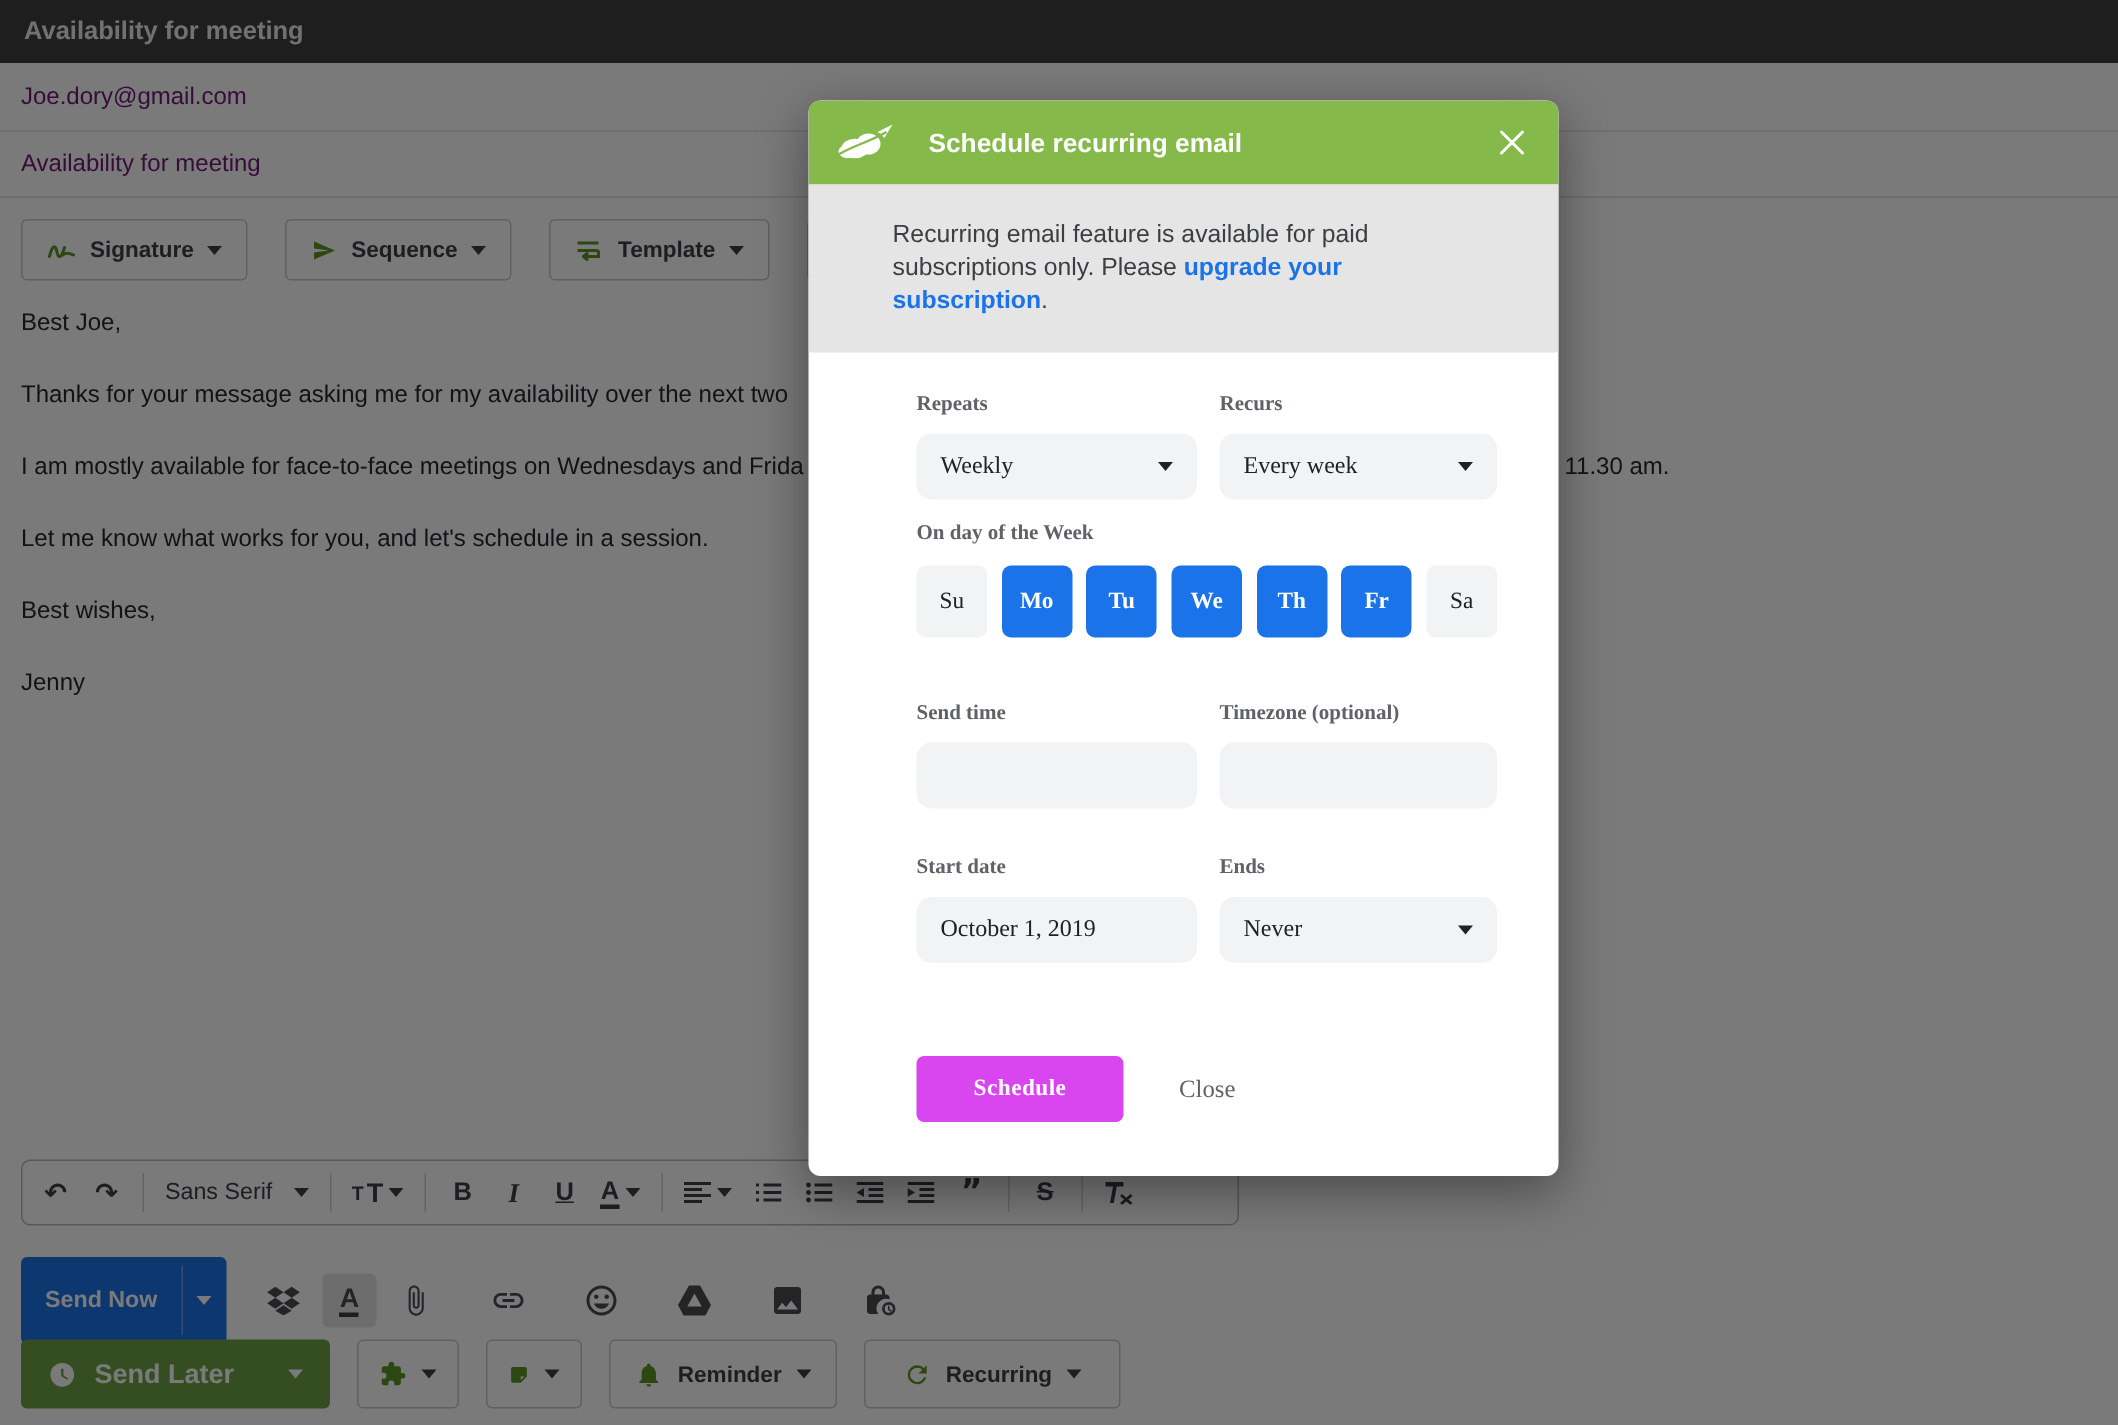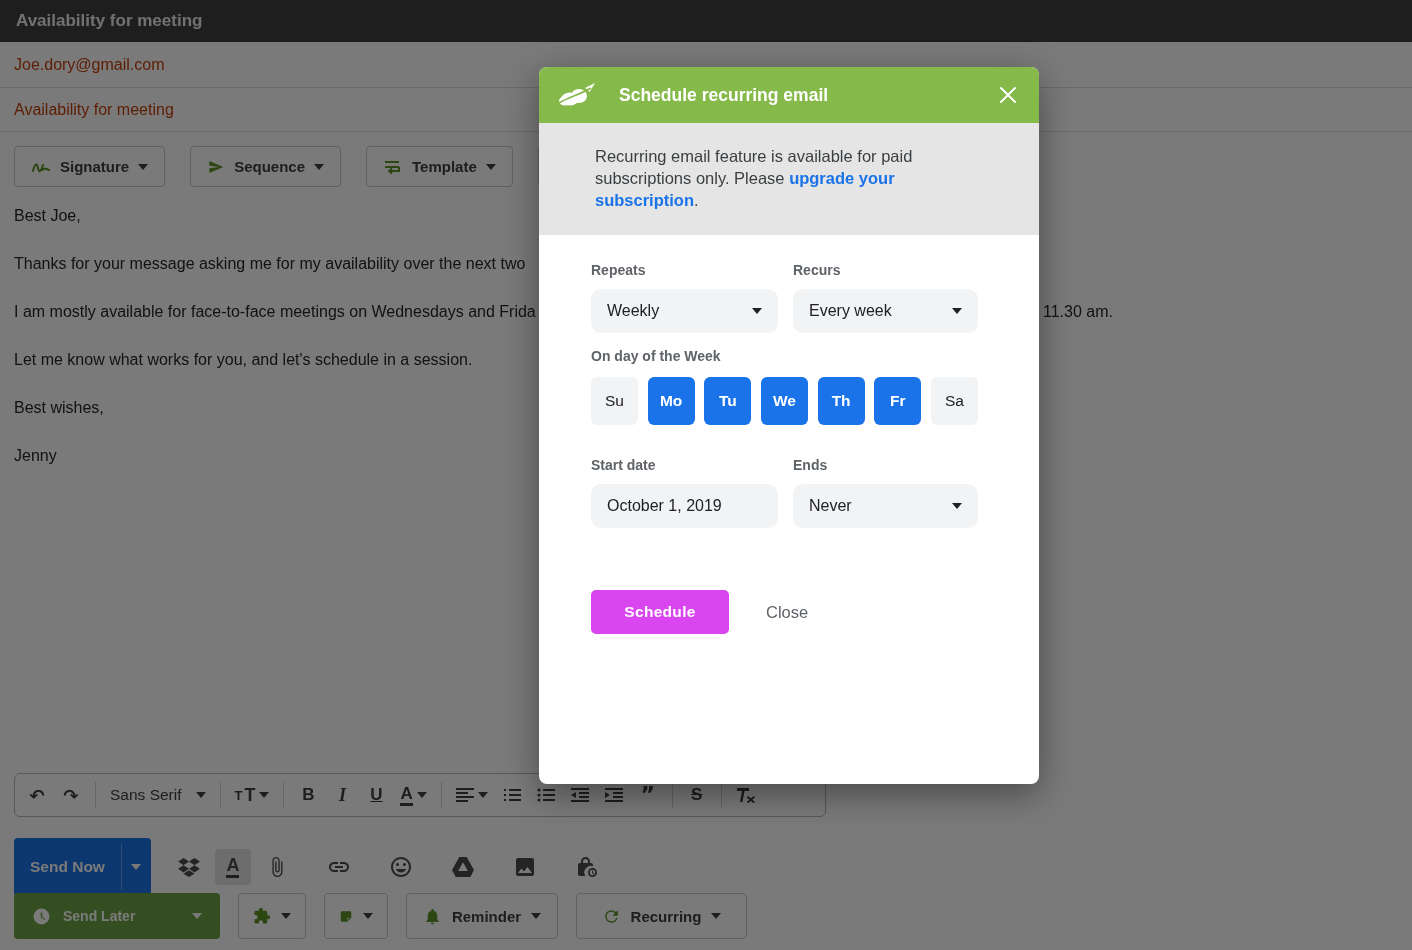--- a/index.html
+++ b/index.html
@@ -4,21 +4,21 @@
 <style>
   * { margin:0; padding:0; box-sizing:border-box; }
   html,body { background:#2a2a2a; }
   .page { position:relative; width:1412px; height:950px; overflow:hidden; background:#ffffff;
           font-family:"Liberation Sans", sans-serif; color:#202124; }
 
   
   .titlebar { position:absolute; left:0; top:0; width:1412px; height:42px; background:#3f3f3f; }
   .titlebar .t { line-height:42px; padding-left:16px; font-size:17px; font-weight:bold; color:#ececec; }
   .row { position:absolute; left:0; width:1412px; border-bottom:1px solid #dfdfdf; background:#fff;
-         font-size:16px; padding-left:14px; color:#c2410c; }
+         font-size:16px; padding-left:14px; color:#701a75; }
   .to-row { top:42px; height:46px; line-height:46px; }
   .subject-row { top:88px; height:44px; line-height:44px; }
 
   .compose-toolbar { position:absolute; left:14px; top:146px; display:flex; gap:25px; }
   .tbtn { height:41px; border:1px solid #c9c9c9; border-radius:4px; background:#fff;
           display:inline-flex; align-items:center; gap:9px; padding:0 16px;
           font-size:15px; font-weight:bold; color:#3c4043; cursor:pointer; }
   .caret { width:0; height:0; border-left:5px solid transparent; border-right:5px solid transparent;
            border-top:6px solid #3c4043; display:inline-block; }
   .caret.white { border-top-color:#fff; }
@@ -45,36 +45,36 @@
   .send-now .lbl { padding:0 16px; color:#fff; font-weight:bold; font-size:15.5px; }
   .send-now .dd { width:30px; height:46px; display:flex; align-items:center; justify-content:center; border-left:1px solid rgba(255,255,255,.35); }
   .irow { display:flex; align-items:center; margin-left:20px; }
   .ibtn { width:36px; height:36px; display:flex; align-items:center; justify-content:center; color:#494d51; cursor:pointer; }
   .ibtn.active { background:#e4e4e4; border-radius:4px; }
   .ibtn svg { fill:#494d51; }
   .gap-sm { margin-right:8px; } .gap-lg { margin-right:26px; }
 
   .later-row { position:absolute; left:14px; top:893px; display:flex; align-items:center; gap:18px; }
   .send-later { width:206px; height:46px; background:#6da445; border-radius:4px; display:flex; align-items:center;
-                padding:0 18px; gap:12px; color:#fff; font-weight:bold; font-size:14px; cursor:pointer; }
+                padding:0 18px; gap:12px; color:#fff; font-weight:bold; font-size:18px; cursor:pointer; }
   .send-later .sp { flex:1; }
   .obtn { height:46px; border:1px solid #c9c9c9; border-radius:4px; background:#fff; display:inline-flex;
           align-items:center; justify-content:center; gap:10px; padding:0 14px; font-size:15px; font-weight:bold;
           color:#3c4043; cursor:pointer; }
 
   
   .overlay { position:absolute; inset:0; background:rgba(0,0,0,0.52); z-index:10; }
   .modal { position:absolute; left:539px; top:67px; width:500px; height:717px; background:#fff; border-radius:8px;
            box-shadow:0 10px 35px rgba(0,0,0,.4); z-index:20; overflow:hidden; }
   .m-head { height:56px; background:#85b94a; display:flex; align-items:center; padding:0 18px; }
   .m-title { color:#fff; font-weight:bold; font-size:17.5px; margin-left:22px; }
   .m-close { margin-left:auto; width:26px; height:26px; display:flex; align-items:center; justify-content:center; cursor:pointer; }
   .m-notice { background:#e5e5e5; padding:22px 92px 24px 56px; font-size:16.5px; line-height:22px; color:#3b3f42; }
   .m-notice a { color:#1a73e8; font-weight:bold; text-decoration:none; cursor:pointer; }
-  .m-body { padding-left:52px; }
+  .m-body { padding-left:72px;font-family:Liberation Serif, serif; }
   .fgrid { display:grid; grid-template-columns:187px 185px; column-gap:15px; }
   .flabel { font-size:14px; font-weight:bold; color:#5f6368; margin-bottom:11px; display:block; }
   .field { background:#f2f3f4; border-radius:10px; height:44px; display:flex; align-items:center;
            padding:0 16px; font-size:16px; color:#202124; }
   .field.sel { justify-content:space-between; cursor:pointer; }
   .field .caret { border-top-color:#202124; border-left-width:5px; border-right-width:5px; }
   .mt1 { margin-top:27px; } .mt-days { margin-top:15px; } .mt-times { margin-top:43px; } .mt-dates { margin-top:32px; }
   .days-row { margin-top:13px; width:387px; display:flex; justify-content:space-between; }
   .day { width:47px; height:48px; border-radius:6px; background:#f1f3f4; color:#202124; font-size:15.5px;
          display:flex; align-items:center; justify-content:center; cursor:pointer; }
@@ -387,20 +387,34 @@
           <span class="day">Su</span>
           <span class="day selected">Mo</span>
           <span class="day selected">Tu</span>
           <span class="day selected">We</span>
           <span class="day selected">Th</span>
           <span class="day selected">Fr</span>
           <span class="day">Sa</span>
         </div>
       </div>
 
+      <div class="fgrid mt-times">
+        <div>
+          <span class="flabel">Send time</span>
+          <div class="field">
+              <span></span>
+            </div>
+        </div>
+        <div>
+          <span class="flabel">Timezone (optional)</span>
+          <div class="field">
+              <span></span>
+            </div>
+        </div>
+      </div>
 
       <div class="fgrid mt-dates">
         <div>
           <span class="flabel">Start date</span>
           <div class="field">
               <span>October 1, 2019</span>
             </div>
         </div>
         <div>
           <span class="flabel">Ends</span>

